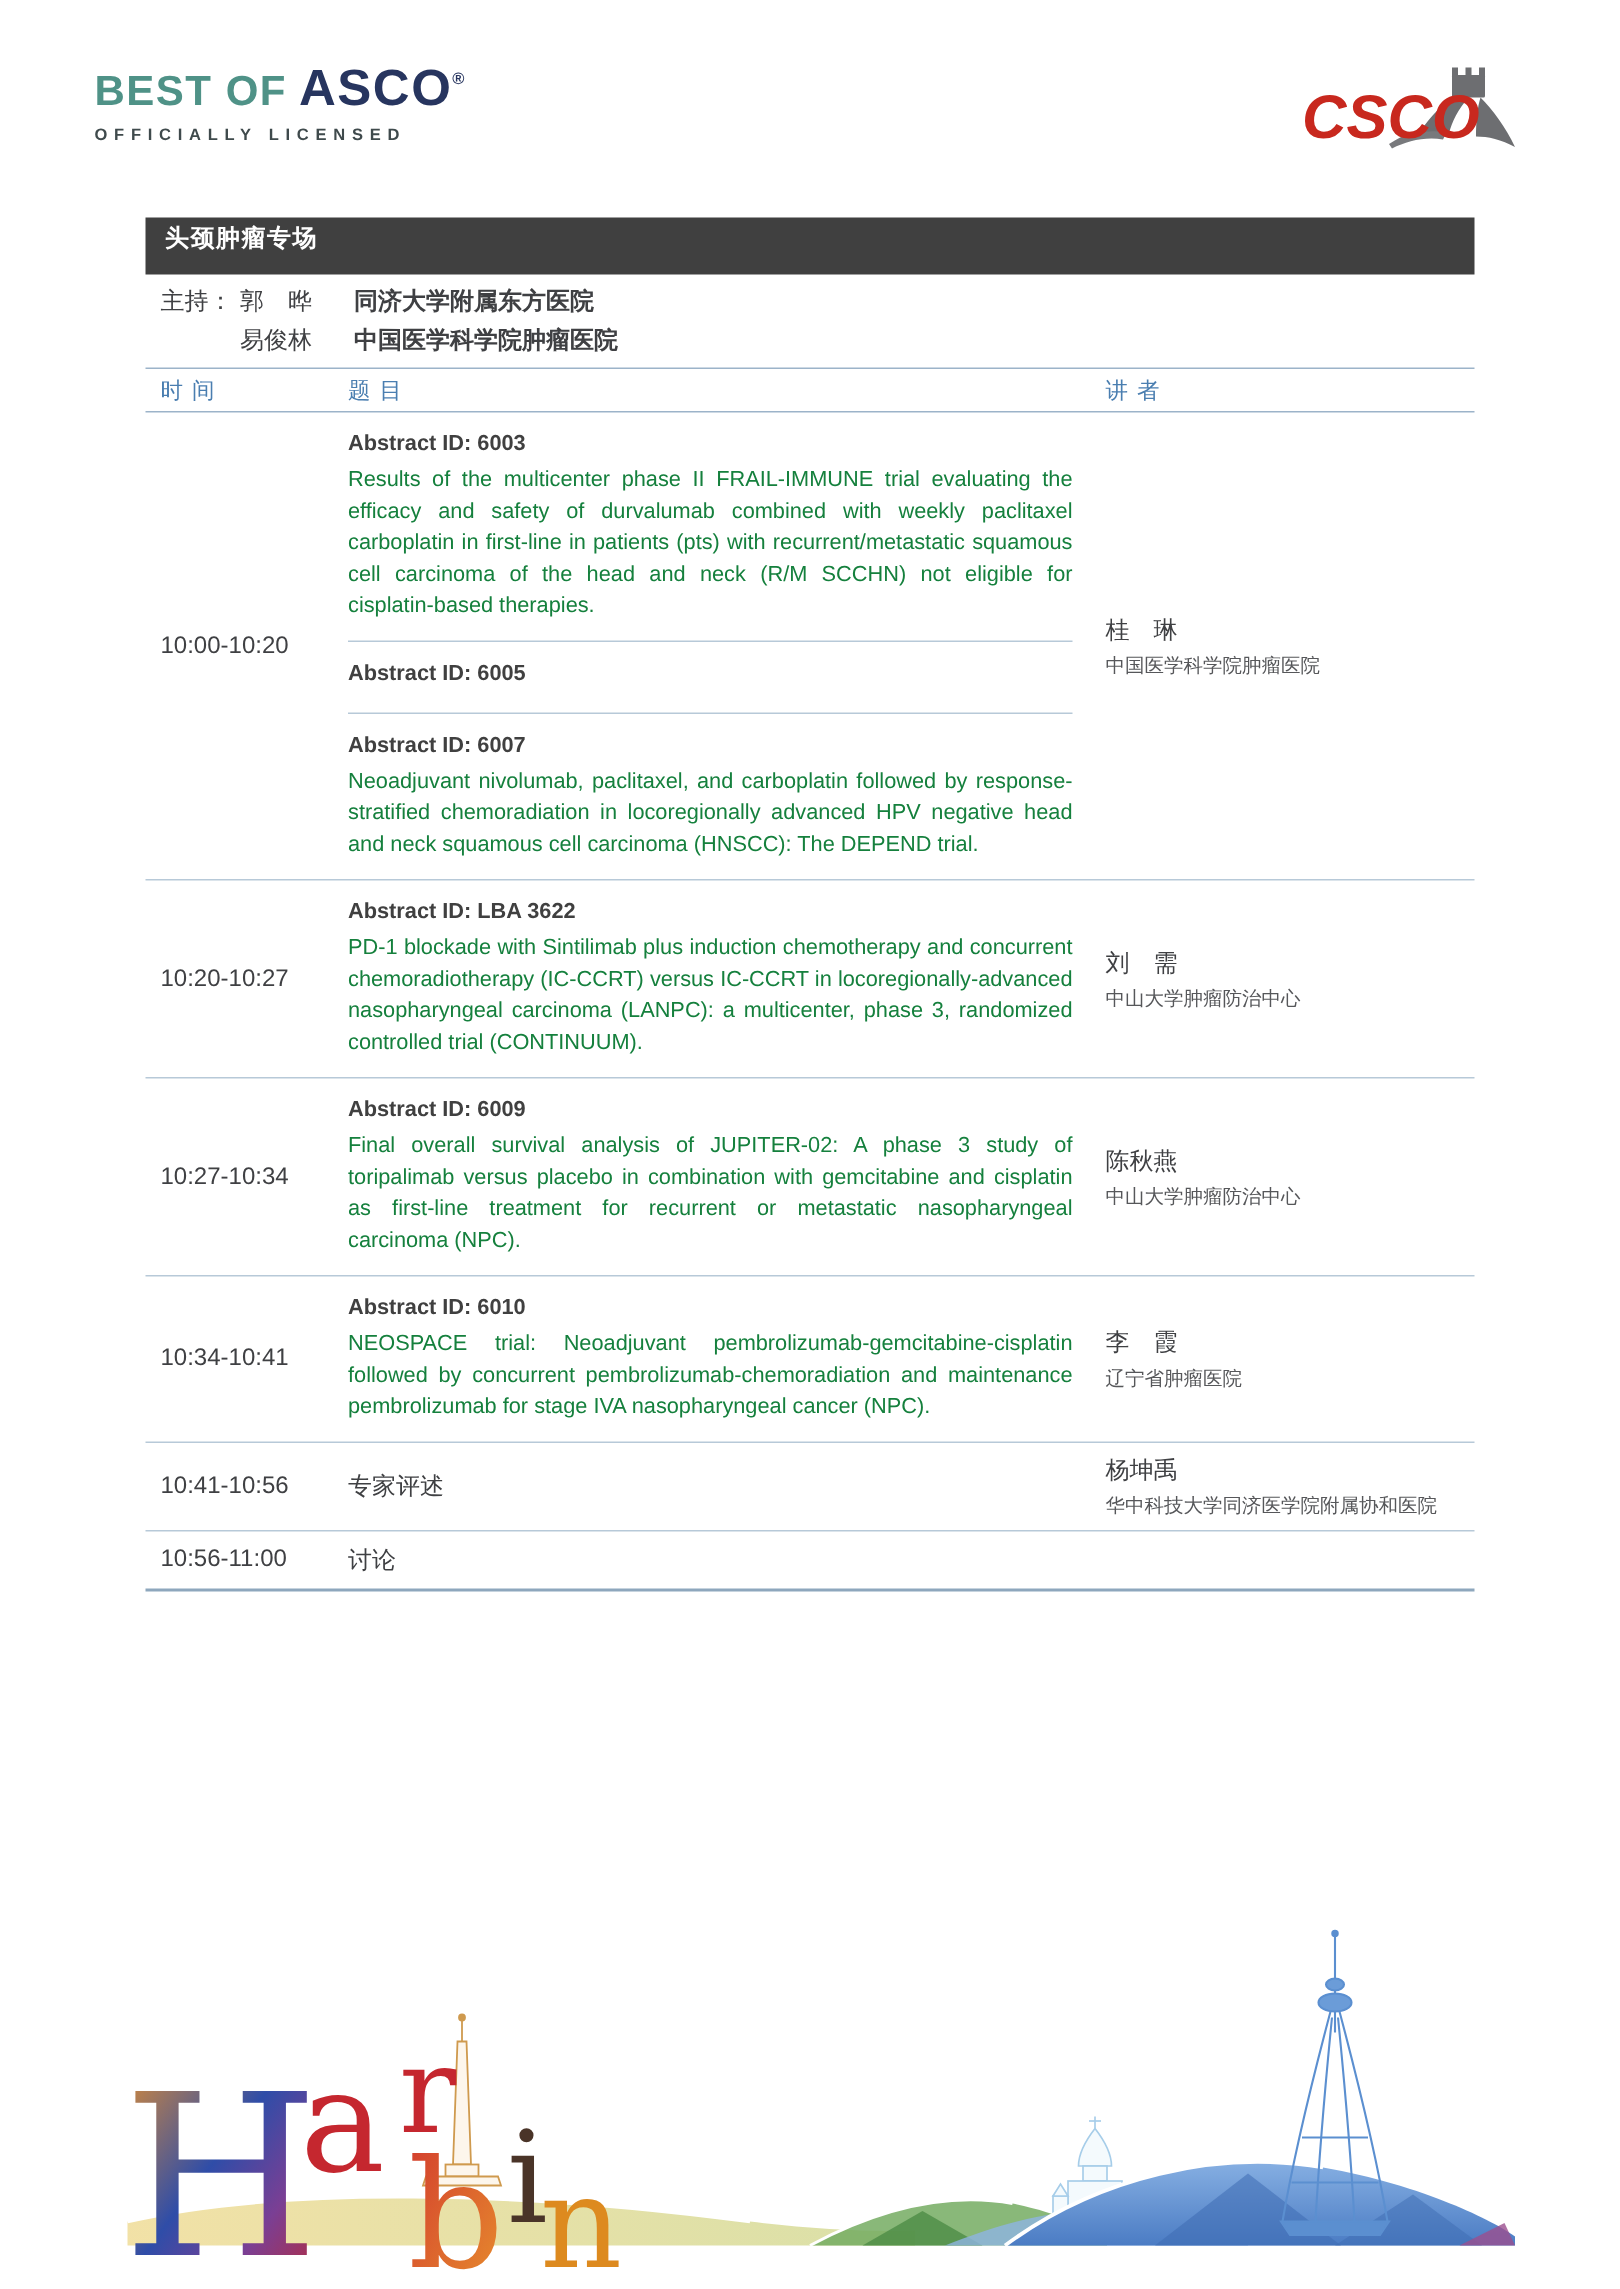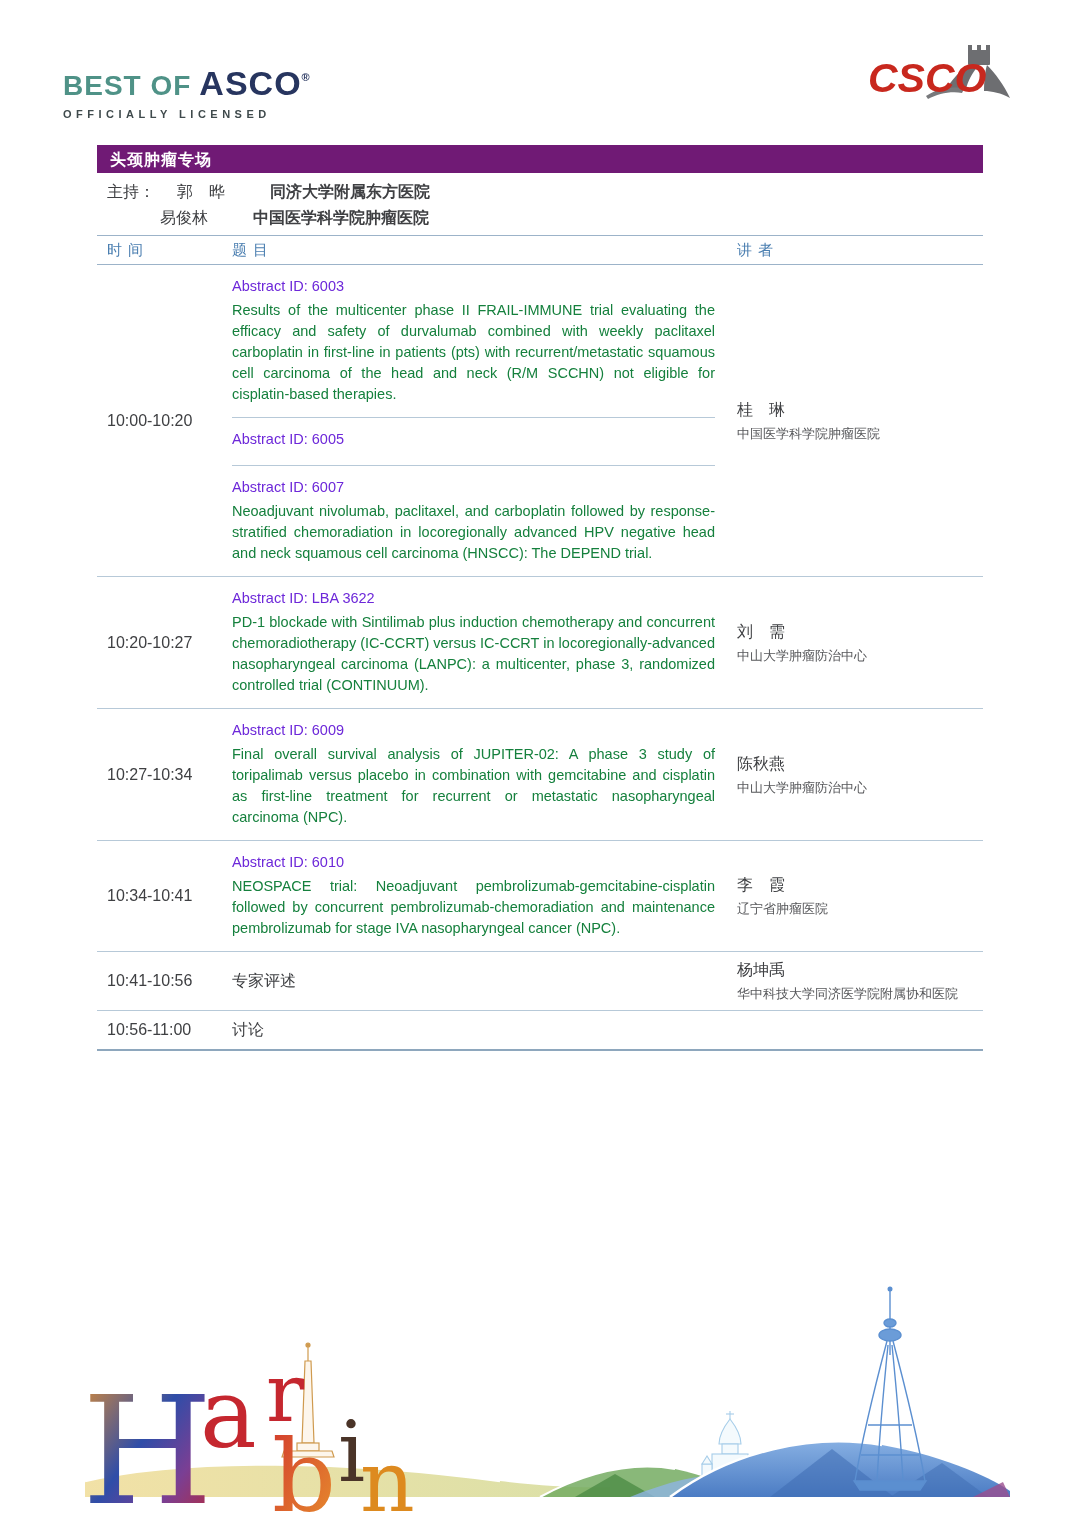--- a/index.html
+++ b/index.html
@@ -3,39 +3,39 @@
 <meta charset="utf-8">
 <style>
   * { margin:0; padding:0; box-sizing:border-box; }
   html,body { background:#ffffff; }
   body {
     width:1080px; height:1526px; position:relative; overflow:hidden;
     font-family:"Liberation Sans","DejaVu Sans",sans-serif; color:#3f4043;
   }
 
   
-  .asco-logo { position:absolute; left:63px; top:64px; }
+  .asco-logo { position:absolute; left:63px; top:40px; }
   .asco-line1 { font-weight:700; letter-spacing:.5px; display:flex; align-items:baseline; }
   .asco-best { font-size:28px; color:#4f9287; margin-right:8px; letter-spacing:1px; }
   .asco-name { font-size:34px; color:#27355f; letter-spacing:1px; }
   .asco-reg  { font-size:11px; color:#27355f; vertical-align:top; position:relative; top:-14px; }
   .asco-line2 { font-size:11px; font-weight:700; letter-spacing:4.5px; color:#3f4a4c; margin-top:5px; }
 
   .csco-logo { position:absolute; left:868px; top:42px; width:160px; height:64px; }
 
   
   .content { position:absolute; left:97px; top:145px; width:886px; }
 
   .session-bar {
-    height:28px; line-height:30px; background:#701a75; color:#fff;
+    height:38px; line-height:30px; background:#404040; color:#fff;
     font-weight:700; font-size:16px; padding-left:13px; letter-spacing:1px;
   }
 
   .chairs { padding:6px 0 4px 10px; font-size:16px; }
-  .chair-row { display:flex; line-height:26px;gap:17px; }
+  .chair-row { display:flex; line-height:26px; }
   .chair-label { width:53px; }
   .chair-row.second { padding-left:53px; }
   .chair-name { width:76px; }
   .chair-aff { flex:1;font-weight:bold; }
 
   .grid { display:grid; grid-template-columns:135px 505px 246px; }
 
   .col-headers {
     height:30px; align-items:center;
     border-top:1px solid #9cb3c9; border-bottom:1px solid #9cb3c9;
@@ -48,21 +48,21 @@
   .cell-time {
     padding-left:10px; font-size:16px; color:#3f4043;
     display:flex; align-items:center;
   }
   .cell-title { padding-right:22px; }
   .cell-title.plain { display:flex; align-items:center; font-size:16px; }
   .cell-speaker { align-self:center; padding:8px 0; }
 
   .abstract { padding:11px 0 12px; }
   .abstract + .abstract { border-top:1px solid #b7c9d8; }
-  .abs-id { color:#6d28d9; font-size:14.5px; line-height:21px; margin-bottom:3px; }
+  .abs-id { color:#404040; font-size:14.5px; line-height:21px; margin-bottom:3px;font-weight:bold; }
   .abs-text { font-size:14.5px; line-height:21px; color:#15803d; text-align:justify; }
 
   .spk-name { font-size:16px; color:#3f4043; margin-bottom:4px; }
   .spk-aff  { font-size:13px; color:#56575a; line-height:17px; }
 
   .t-row.simple { min-height:58px; }
   .t-row.simple:last-child { min-height:40px; }
 
   
   .harbin { position:absolute; left:70px; top:1285px; width:940px; height:235px; }

